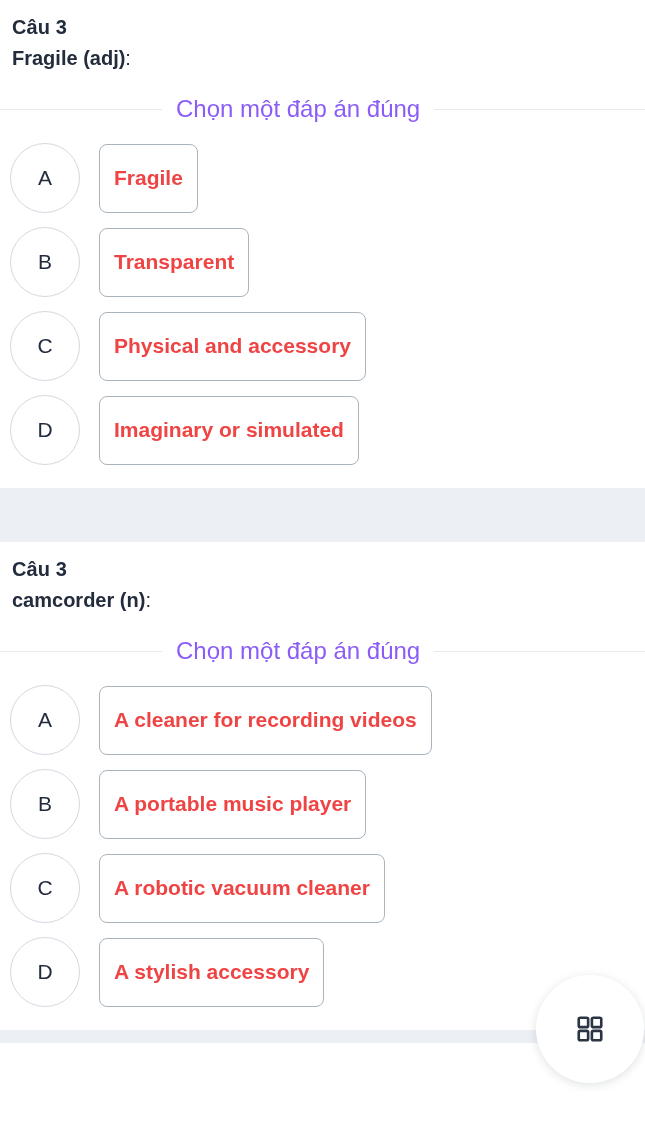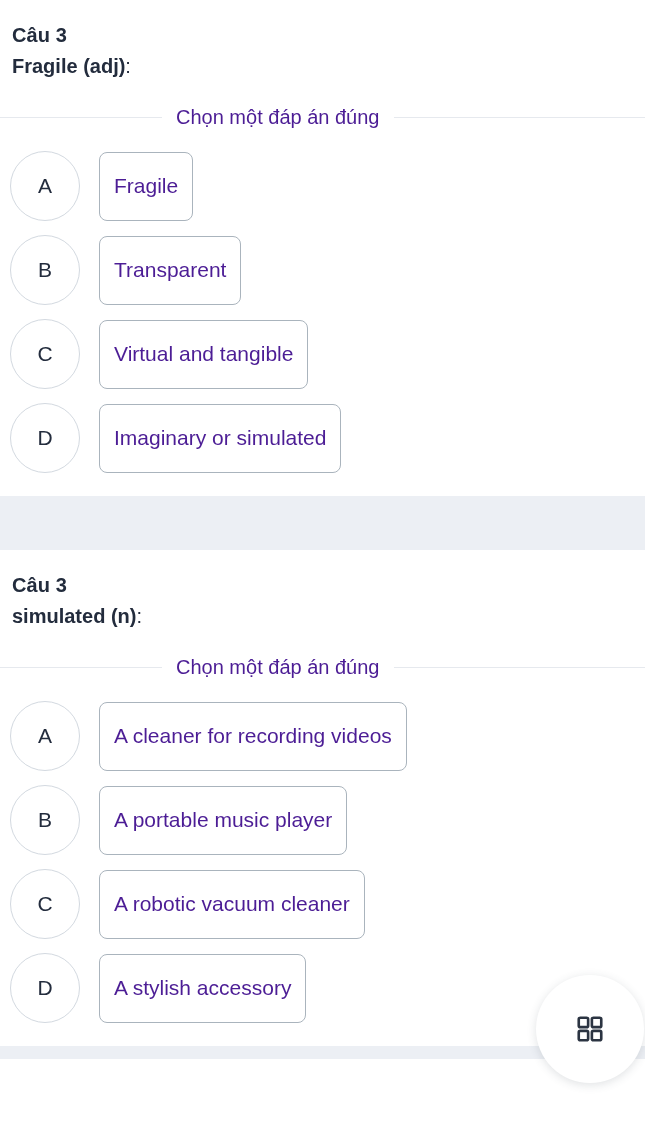--- a/index.html
+++ b/index.html
@@ -23,21 +23,21 @@
     overflow: hidden;
   }
 
   
   .question-block {
     background: #ffffff;
     padding: 0;
   }
 
   .q-head {
-    padding: 20px 12px 0 12px;
+    padding: 12px 12px 0 12px;
   }
 
   .q-number {
     font-size: 20px;
     font-weight: bold;
     line-height: 30px;
     color: #232c3d;
     letter-spacing: 0.1px;
   }
 
@@ -61,23 +61,23 @@
   }
   .choose-divider .rule {
     flex: 1 1 auto;
     height: 1px;
     background: #e6e9ee;
   }
   .choose-divider .rule.short {
     flex: 0 0 162px;
   }
   .choose-caption {
-    font-size: 20px;
+    font-size: 24px;
     line-height: 26px;
-    color: #4c1d95;
+    color: #8b5cf6;
     padding: 0 14px;
     white-space: nowrap;
   }
 
   
   .options {
     padding: 14px 0 0 0;
   }
 
   .option-row {
@@ -106,22 +106,23 @@
     margin-left: 19px;
     border: 1px solid #aab4bd;
     border-radius: 8px;
     background: #ffffff;
     height: 69px;
     display: flex;
     align-items: center;
     padding: 0 14px;
     box-sizing: border-box;
     font-size: 21px;
-    color: #4c1d95;
+    color: #ef4444;
     white-space: nowrap;
+    font-weight: bold;
   }
 
   
   .band {
     height: 54px;
     background: #eceff4;
     width: 100%;
   }
   .band.bottom {
     height: 13px;
@@ -173,37 +174,37 @@
       <div class="option-row">
         <div class="opt-letter">A</div>
         <div class="opt-box">Fragile</div>
       </div>
       <div class="option-row">
         <div class="opt-letter">B</div>
         <div class="opt-box">Transparent</div>
       </div>
       <div class="option-row">
         <div class="opt-letter">C</div>
-        <div class="opt-box">Virtual and tangible</div>
+        <div class="opt-box">Physical and accessory</div>
       </div>
       <div class="option-row">
         <div class="opt-letter">D</div>
         <div class="opt-box">Imaginary or simulated</div>
       </div>
     </div>
   </div>
 
   <div class="spacer-white"></div>
   <div class="band"></div>
 
   <div class="question-block">
     <div class="q-head">
       <div class="q-number">Câu 3</div>
       <div class="q-prompt">
-        <span>simulated (n)</span><span class="q-colon">:</span>
+        <span>camcorder (n)</span><span class="q-colon">:</span>
       </div>
     </div>
 
     <div class="choose-divider">
       <div class="rule short"></div>
       <div class="choose-caption">Chọn một đáp án đúng</div>
       <div class="rule"></div>
     </div>
 
     <div class="options">

